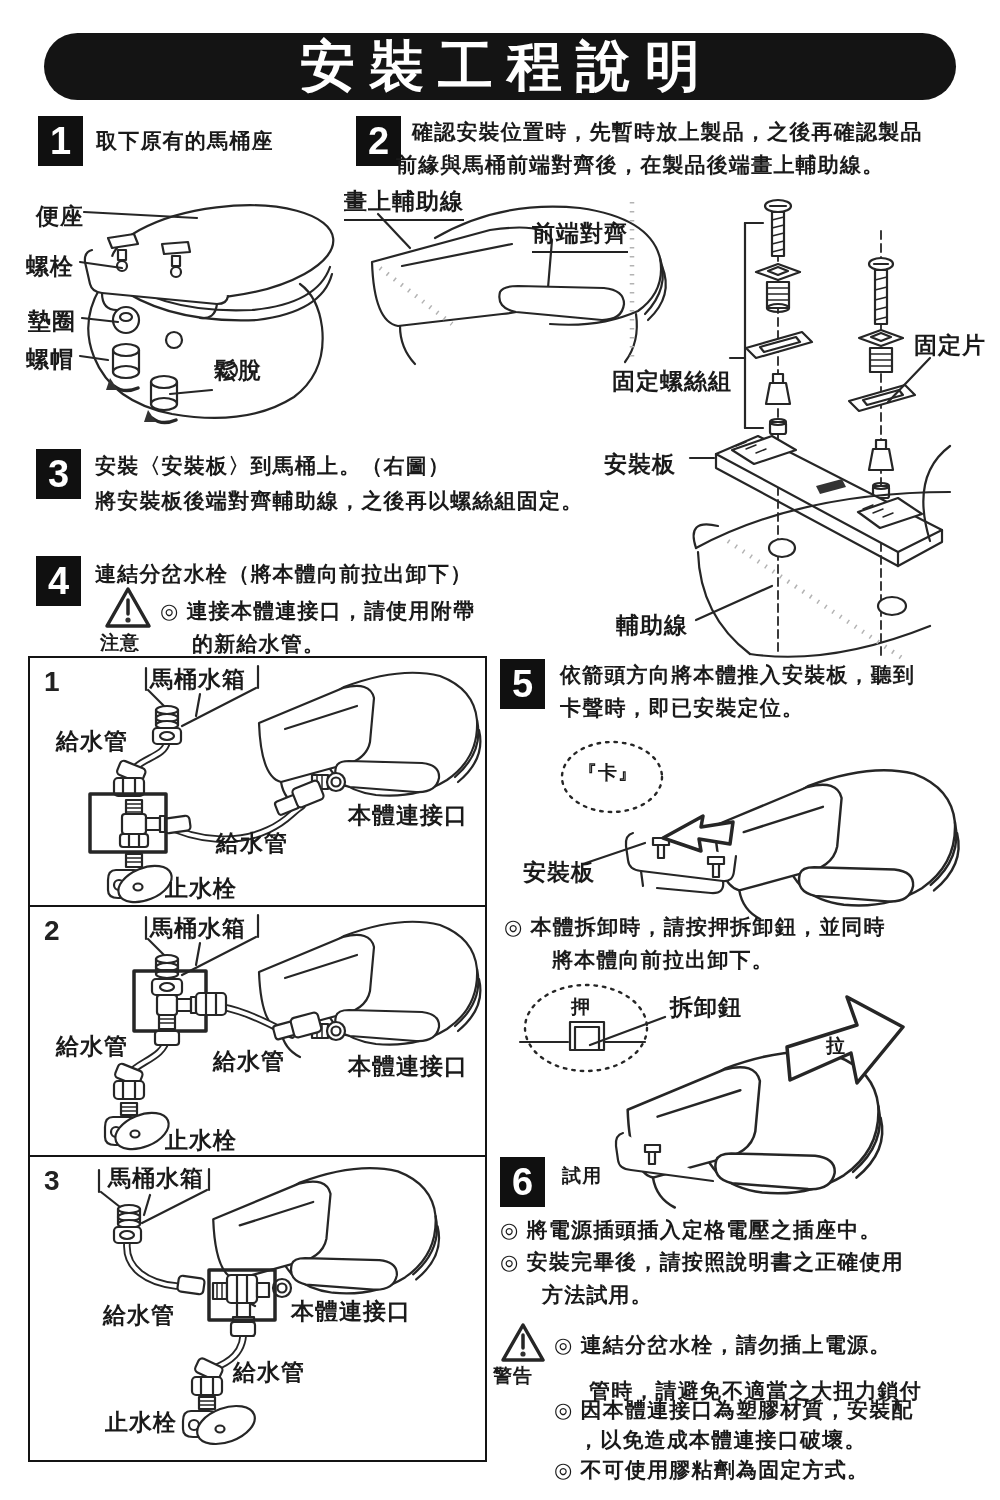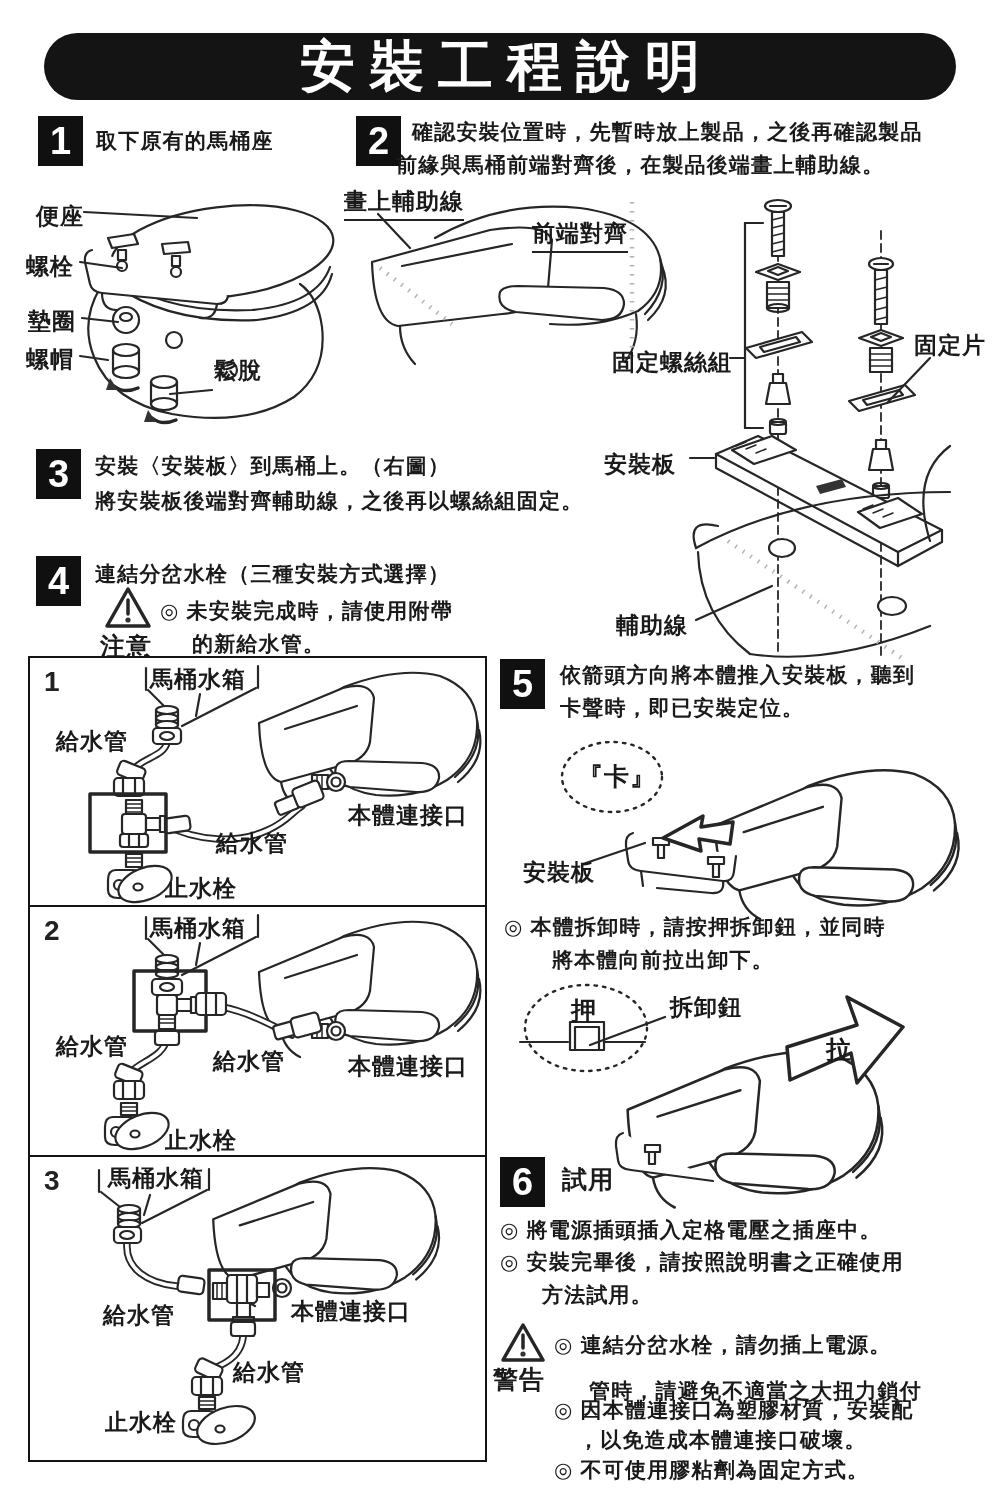--- a/index.html
+++ b/index.html
@@ -5,21 +5,21 @@
   html,body{margin:0;padding:0;}
   body{width:1000px;height:1500px;position:relative;background:#fff;color:#1a1a1a;
        font-family:"Liberation Sans","DejaVu Sans",sans-serif;overflow:hidden;}
   .banner{position:absolute;left:44px;top:33px;width:912px;height:67px;background:#141414;
           border-radius:34px;color:#fff;display:flex;align-items:center;justify-content:center;
           font-size:55px;font-weight:bold;letter-spacing:14px;text-indent:14px;}
   .num{position:absolute;width:45px;height:50px;background:#101010;color:#fff;font-size:38px;
        font-weight:bold;display:flex;align-items:center;justify-content:center;}
   .txt{position:absolute;font-size:21px;font-weight:bold;letter-spacing:1.2px;white-space:nowrap;}
   .lbl{position:absolute;font-size:23px;font-weight:bold;letter-spacing:1px;white-space:nowrap;}
-  .big{font-size:25px;}
+  .big{font-size:19px;}
   .u{border-bottom:2.5px solid #222;padding-bottom:2px;}
   .optbox{position:absolute;left:28px;width:455px;border:2.5px solid #141414;background:#fff;}
   .boxnum{position:absolute;font-size:28px;font-weight:bold;color:#222;}
   svg{position:absolute;overflow:visible;}
   svg path,svg line,svg rect,svg ellipse,svg circle,svg polygon,svg polyline{
       fill:none;stroke:#262626;stroke-width:2.2;stroke-linecap:round;stroke-linejoin:round;}
   .w{fill:#fff;}
   .filld{fill:#333;stroke:none;}
   .h{stroke-width:1.5;}
   .thick{stroke-width:3.5;}
@@ -183,38 +183,38 @@
   <path d="M350,250 Q310,280 330,345"></path>
   <path d="M96,352 Q86,322 118,330"></path>
   <path d="M98,356 Q100,420 150,458"></path>
   <path d="M150,458 Q230,470 330,430"></path>
   <line class="dotln" x1="128" y1="345" x2="302" y2="462"></line>
   <ellipse class="w" cx="182" cy="352" rx="13" ry="9"></ellipse>
   <ellipse class="w" cx="292" cy="410" rx="14" ry="9"></ellipse>
   <line x1="90" y1="262" x2="114" y2="262"></line>
   <line x1="96" y1="424" x2="172" y2="390"></line>
 </svg>
-<div class="lbl" style="left:612px;top:347px">固定螺絲組</div>
+<div class="lbl" style="left:612px;top:366px">固定螺絲組</div>
 <div class="lbl" style="left:914px;top:330px">固定片</div>
 <div class="lbl" style="left:604px;top:449px">安裝板</div>
 <div class="lbl" style="left:616px;top:610px">輔助線</div>
 
 <div class="num" style="left:36px;top:449px">3</div>
 <div class="txt" style="left:95px;top:452px">安裝〈安裝板〉到馬桶上。（右圖）</div>
 <div class="txt" style="left:95px;top:487px">將安裝板後端對齊輔助線，之後再以螺絲組固定。</div>
 
 <div class="num" style="left:36px;top:556px">4</div>
-<div class="txt" style="left:95px;top:560px">連結分岔水栓（三種安裝方式選擇）</div>
+<div class="txt" style="left:95px;top:560px">連結分岔水栓（將本體向前拉出卸下）</div>
 <svg style="left:104px;top:586px" width="48" height="44" viewBox="0 0 48 44">
   <path class="thick" d="M24,3 L45,40 L3,40 Z"></path>
   <line class="thick" x1="24" y1="14" x2="24" y2="28"></line>
     <circle class="filld" cx="24" cy="34" r="2.6"></circle>
 </svg>
 <div class="lbl big" style="left:100px;top:630px">注意</div>
-<div class="txt" style="left:160px;top:597px">◎ 未安裝完成時，請使用附帶</div>
+<div class="txt" style="left:160px;top:597px">◎ 連接本體連接口，請使用附帶</div>
 <div class="txt" style="left:192px;top:630px">的新給水管。</div>
 
 <div class="optbox" style="top:656px;height:249px">
 <svg style="left:0;top:0" width="450" height="244" viewBox="0 0 450 244">
   <use href="#unit" transform="translate(218,0)"></use>
   <rect class="w" x="282" y="117" width="16" height="14"></rect>
       <line class="h" x1="287" y1="117" x2="287" y2="131"></line>
       <line class="h" x1="292" y1="117" x2="292" y2="131"></line>
   <circle class="w" cx="306" cy="124" r="9"></circle>
       <circle cx="306" cy="124" r="4.5"></circle>

